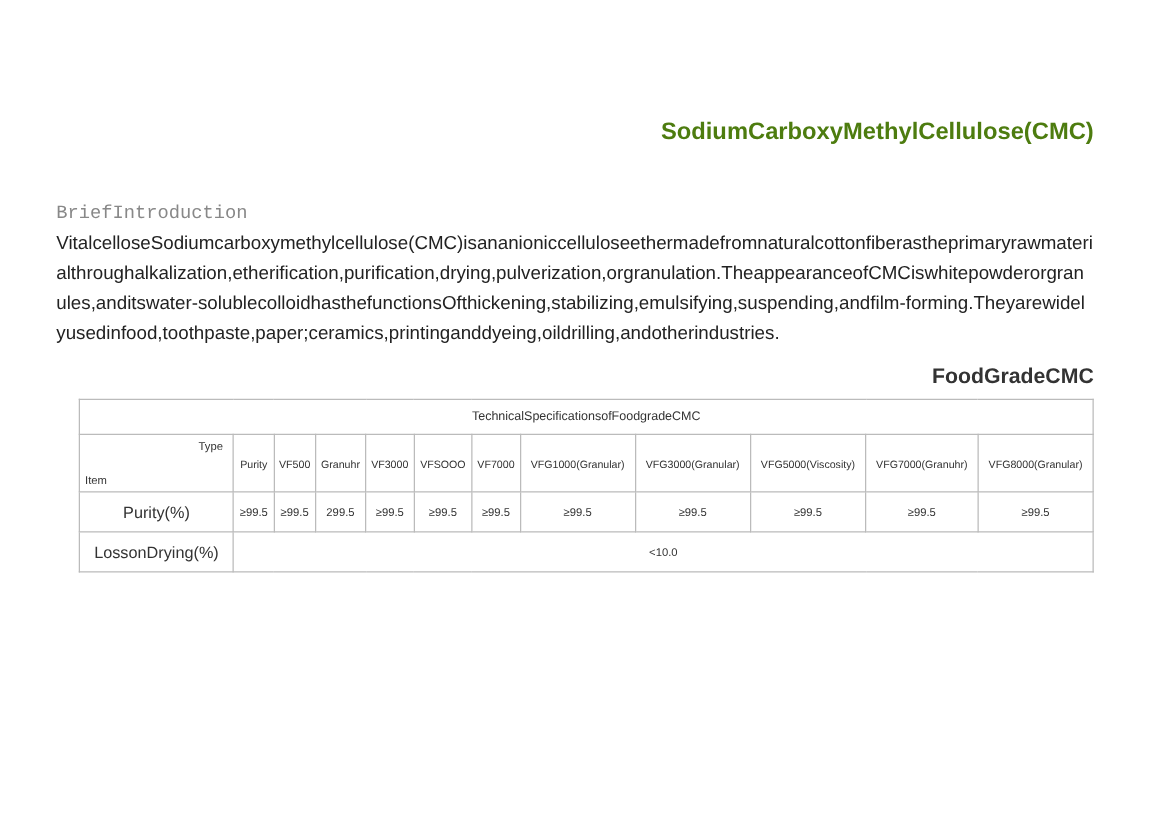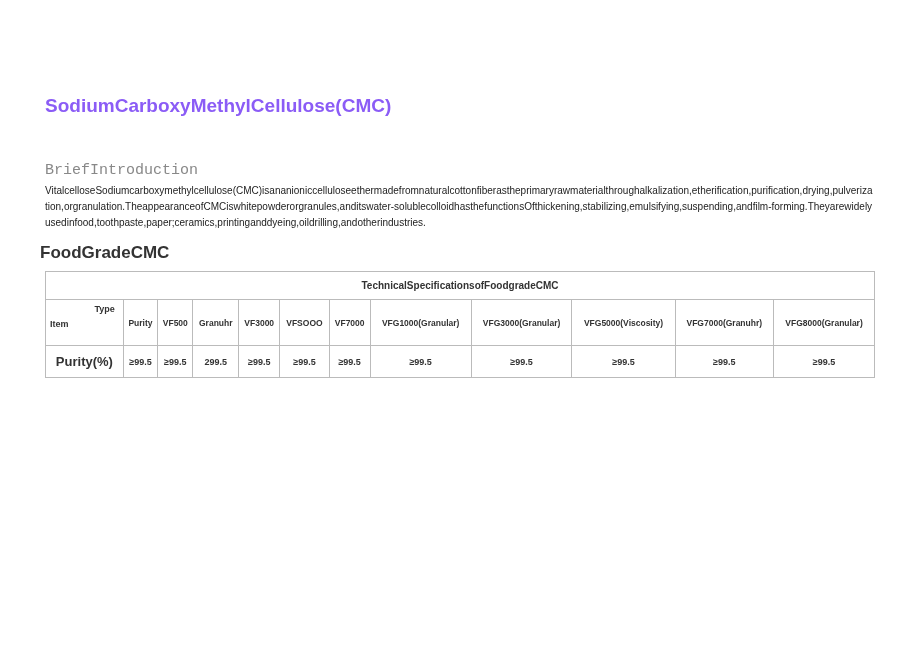--- a/index.html
+++ b/index.html
@@ -5,48 +5,49 @@
     * { margin: 0; padding: 0; box-sizing: border-box; }
     body {
       font-family: Arial, sans-serif;
       background: #fff;
       width: 920px;
       height: 651px;
       padding: 50px 45px 20px 45px;
       color: #333;
     }
     .title {
-      text-align: left;
+      text-align: right;
       font-size: 19px;
       font-weight: bold;
-      color: #8b5cf6;
+      color: #4d7c0f;
       margin-bottom: 45px;
       margin-top: 45px;
     }
     .section-label {
       font-family: "Courier New", monospace;
       font-size: 15px;
       color: #888;
       margin-bottom: 4px;
     }
     .intro-text {
-      font-size: 10px;
+      font-size: 15px;
       color: #222;
       line-height: 1.6;
       margin-bottom: 12px;
       word-break: break-all;
     }
     .subheading {
       font-size: 17px;
       color: #333;
       margin-bottom: 8px;
       margin-left: -5px;
+      text-align: right;
     }
     .table-wrap {
-      font-weight: bold;
+      margin-left: 18px;
     }
     table {
       border-collapse: collapse;
       width: 100%;
       font-size: 9px;
     }
     th, td {
       border: 1px solid #bbb;
       padding: 6px 2px;
       text-align: center;
@@ -63,21 +64,21 @@
       padding: 4px 6px;
     }
     .header-type {
       position: absolute;
       top: 4px;
       right: 8px;
       font-size: 9px;
     }
     .header-item {
       position: absolute;
-      bottom: 16px;
+      bottom: 4px;
       left: 4px;
       font-size: 9px;
     }
     .col-types td {
       font-size: 8.5px;
       padding: 6px 1px;
     }
     .row-label {
       font-size: 13px;
       padding: 8px 2px;
@@ -126,15 +127,19 @@
     <td>299.5</td>
     <td>≥99.5</td>
     <td>≥99.5</td>
     <td>≥99.5</td>
     <td>≥99.5</td>
     <td>≥99.5</td>
     <td>≥99.5</td>
     <td>≥99.5</td>
     <td>≥99.5</td>
   </tr>
+  <tr>
+    <td class="row-label">LossonDrying(%)</td>
+    <td colspan="11" class="merged">&lt;10.0</td>
+  </tr>
 </tbody>
     </table>
 </div>
 
 </body></html>

